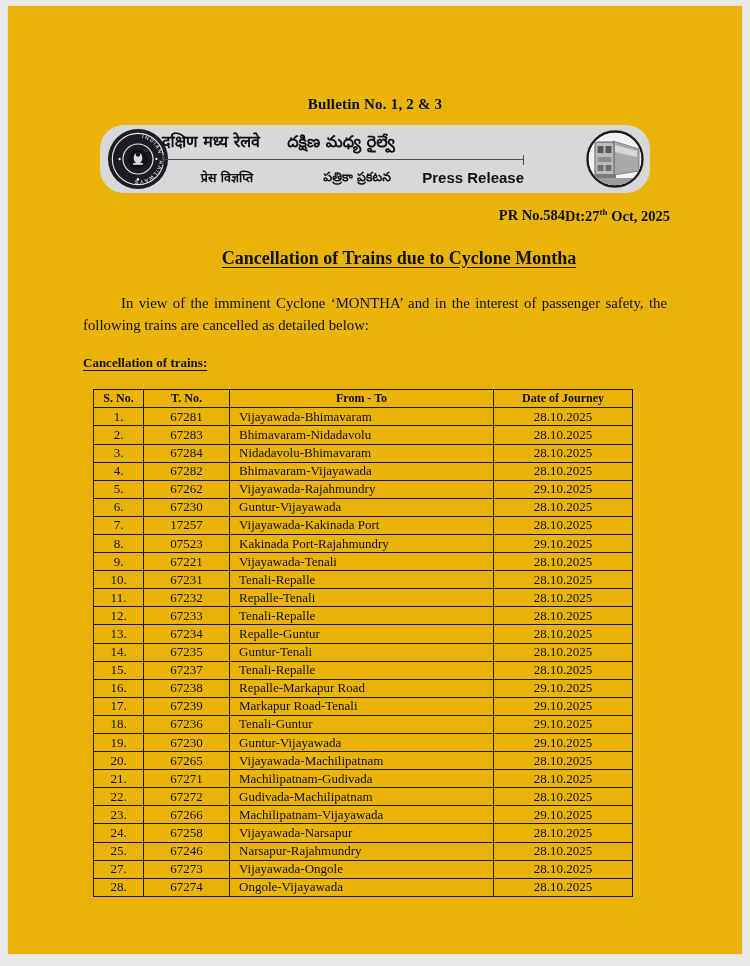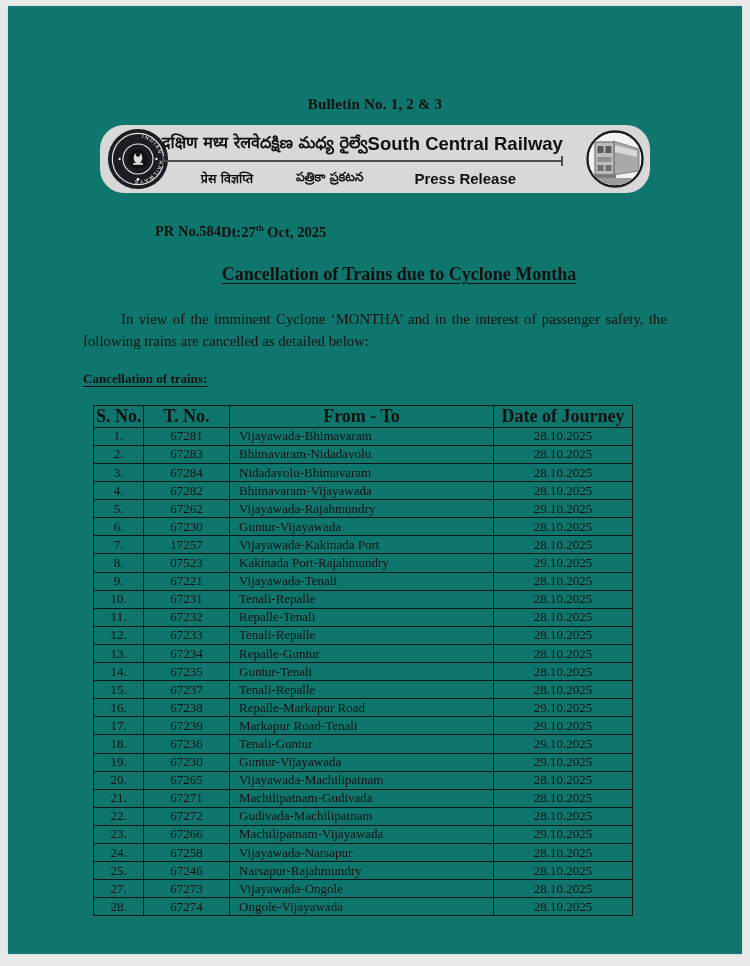--- a/index.html
+++ b/index.html
@@ -6,21 +6,21 @@
   body{
     width:750px;height:966px;
     background:#e9e9e9;
     font-family:"Liberation Serif","DejaVu Serif",serif;
     color:#111;
     position:relative;
     overflow:hidden;
   }
   .page{
     position:absolute;left:8px;top:6px;right:8px;bottom:12px;
-    background:#0f766e;
+    background:#eab308;
     box-shadow:0 0 2px rgba(0,0,0,.12);
   }
   
   .bulletin{
     margin-top:90px;
     text-align:center;
     font-weight:bold;
     font-size:15px;
     letter-spacing:.2px;
   }
@@ -56,23 +56,23 @@
   .mast-divider::before,.mast-divider::after{
     content:"";position:absolute;top:-4px;width:1.5px;height:10px;background:#4c4c4c;
   }
   .mast-divider::before{left:0;}
   .mast-divider::after{right:0;}
   .mast-sub{font-size:13.5px;font-weight:bold;justify-self:center;white-space:nowrap;}
   .mast-sub.hindi,.mast-sub.telugu{font-family:"DejaVu Sans",sans-serif;font-size:12.5px;margin-left:32px;}
   .mast-sub.english{font-family:"Liberation Sans","DejaVu Sans",sans-serif;font-size:15px;}
   
   .pr-row{
-    margin-top:30px;
-    padding:0 114px 0 147px;
-    display:flex;justify-content:flex-start;
+    margin-top:14px;
+    padding:0 72px 0 147px;
+    display:flex;justify-content:flex-end;
     font-weight:bold;font-size:14.5px;
   }
   .pr-date sup{font-size:9px;vertical-align:super;}
   
   .doc-title{
     margin-top:23px;
     text-align:center;
     font-size:18px;font-weight:bold;
     text-decoration:underline;
     text-underline-offset:3px;
@@ -103,21 +103,21 @@
   .cancel-table th,.cancel-table td{
     border:1.6px solid #151515;
     padding:0 2px;
     height:17.1px;
     font-size:13px;
     text-align:center;
     overflow:hidden;
     white-space:nowrap;
   }
   .cancel-table th{
-    font-size:18px;font-weight:bold;height:17.5px;
+    font-size:12px;font-weight:bold;height:17.5px;
   }
   .cancel-table col.c0{width:50px;}
   .cancel-table col.c1{width:86px;}
   .cancel-table col.c2{width:264px;}
   .cancel-table col.c3{width:139px;}
   .cancel-table td.col2{text-align:left;padding-left:9px;}
 </style>
 </head>
 <body>
 
@@ -143,21 +143,20 @@
         <rect x="27" y="36" width="10" height="2" fill="#d9d9d9"></rect>
         <circle cx="32" cy="53" r="1.4" fill="#ffffff"></circle>
         <circle cx="13" cy="32" r="1.2" fill="#ffffff"></circle>
         <circle cx="51" cy="32" r="1.2" fill="#ffffff"></circle>
       </svg>
     </span>
 
     <div class="mast-grid">
       <div class="mast-title hindi">दक्षिण मध्य रेलवे</div>
       <div class="mast-title telugu">దక్షిణ మధ్య రైల్వే</div>
-      <div class="mast-title english">South Central Railway</div>
       <div class="mast-divider"></div>
       <div class="mast-sub hindi">प्रेस विज्ञप्ति</div>
       <div class="mast-sub telugu">పత్రికా ప్రకటన</div>
       <div class="mast-sub english">Press Release</div>
     </div>
 
     <span class="train-badge">
       <svg width="60" height="60" viewBox="0 0 60 60">
         <defs>
             <clipPath id="tclip">

